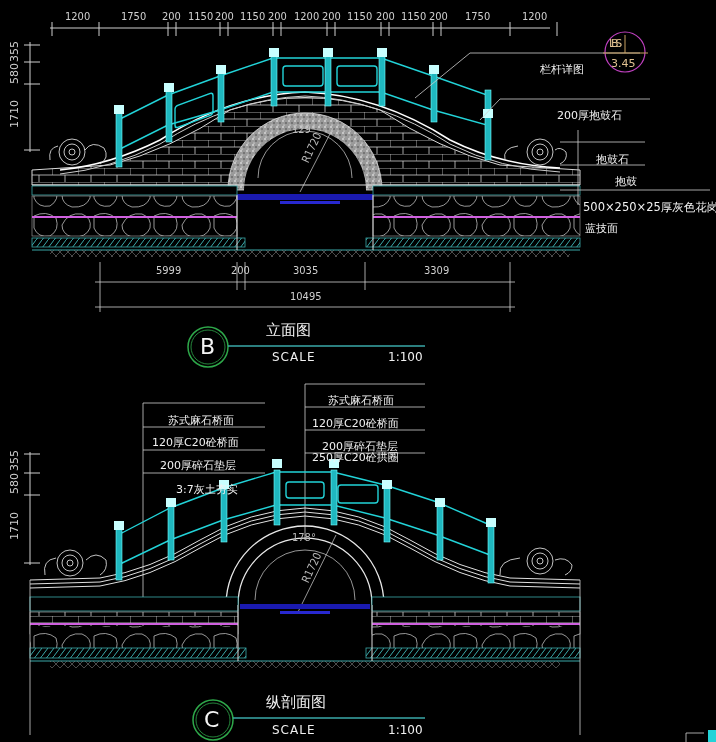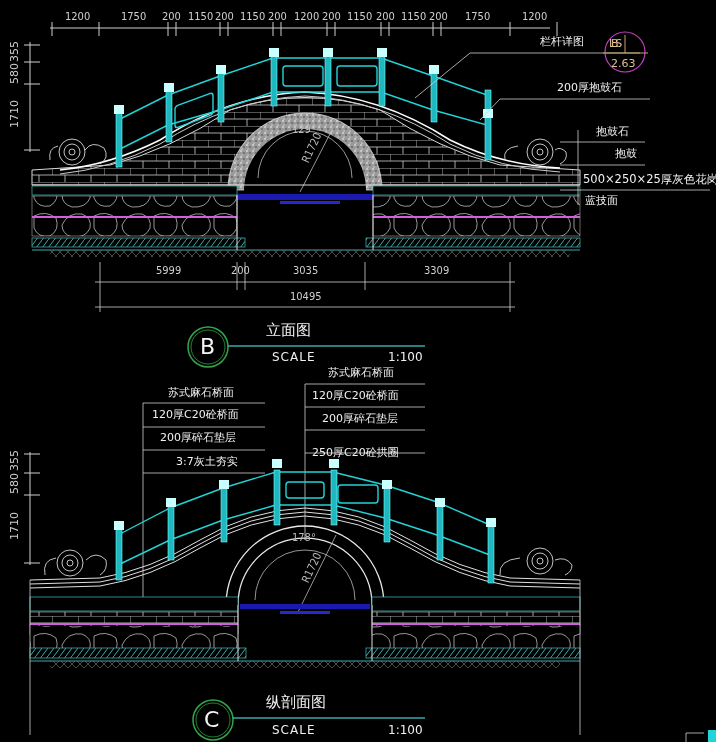--- a/index.html
+++ b/index.html
@@ -1,21 +1,21 @@
 <!DOCTYPE html>
 <html><head>
 <meta charset="utf-8">
 <style>
   html,body{margin:0;padding:0;background:#000;}
   body{width:716px;height:742px;overflow:hidden;position:relative;font-family:"DejaVu Sans",sans-serif;}
   #canvas{position:absolute;left:0;top:0;width:716px;height:742px;}
   .t{position:absolute;color:#e8e8e8;white-space:nowrap;line-height:1;}
   .dim{font-size:11px;color:#d0d0d0;font-family:"DejaVu Sans Condensed","DejaVu Sans",sans-serif;}
   .vdim{transform:rotate(-90deg);transform-origin:left top;font-size:11px;color:#d0d0d0;}
-  .lbl{font-size:11px;color:#f2f2f2;}
+  .lbl{font-size:11px;color:#f2f2f2;margin-top:28px;}
   .title{font-size:15px;color:#f5f5f5;}
   .scale{font-size:12px;color:#f0f0f0;letter-spacing:1px;}
   .bubble{font-size:22px;color:#f5f5f5;font-family:"DejaVu Sans",sans-serif;}
   .ref{font-size:11px;color:#e0c090;}
 </style>
 </head>
 <body>
 
 <svg id="canvas" viewBox="0 0 716 742" xmlns="http://www.w3.org/2000/svg">
   <defs>
@@ -301,21 +301,21 @@
   <span class="t lbl" style="left:557px;top:82px">200厚抱鼓石</span>
   <span class="t lbl" style="left:596px;top:126px">抱鼓石</span>
   <span class="t lbl" style="left:615px;top:148px">抱鼓</span>
   <span class="t lbl" style="left:583px;top:174px;font-size:11.5px">500×250×25厚灰色花岗岩</span>
   <span class="t lbl" style="left:585px;top:195px">蓝技面</span>
 </div>
 
 <div>
   <span class="t ref" style="left:611px;top:38px">B</span>
   <span class="t ref" style="left:609px;top:38px">LS</span>
-  <span class="t ref" style="left:611px;top:58px">2.63</span>
+  <span class="t ref" style="left:611px;top:58px">3.45</span>
 </div>
 
 <div>
   <span class="t dim" style="left:156px;top:265px">5999</span>
   <span class="t dim" style="left:231px;top:265px">200</span>
   <span class="t dim" style="left:293px;top:265px">3035</span>
   <span class="t dim" style="left:424px;top:265px">3309</span>
   <span class="t dim" style="left:290px;top:291px">10495</span>
 </div>
 
@@ -330,21 +330,21 @@
   <span class="t lbl" style="left:168px;top:387px">苏式麻石桥面</span>
   <span class="t lbl" style="left:152px;top:409px">120厚C20砼桥面</span>
   <span class="t lbl" style="left:160px;top:432px">200厚碎石垫层</span>
   <span class="t lbl" style="left:176px;top:456px">3:7灰土夯实</span>
 </div>
 
 <div>
   <span class="t lbl" style="left:328px;top:367px">苏式麻石桥面</span>
   <span class="t lbl" style="left:312px;top:390px">120厚C20砼桥面</span>
   <span class="t lbl" style="left:322px;top:413px">200厚碎石垫层</span>
-  <span class="t lbl" style="left:312px;top:447px">250厚C20砼拱圈</span>
+  <span class="t lbl" style="left:312px;top:424px">250厚C20砼拱圈</span>
 </div>
 
 <div>
   <span class="t vdim" style="left:9px;top:471px">355</span>
   <span class="t vdim" style="left:9px;top:494px">580</span>
   <span class="t vdim" style="left:9px;top:540px">1710</span>
 </div>
 
 <span class="t dim" style="left:292px;top:532px;color:#bbb">178°</span>
 <span class="t dim" style="left:300px;top:580px;color:#bbb;transform:rotate(-65deg);transform-origin:left top">R1720</span>

